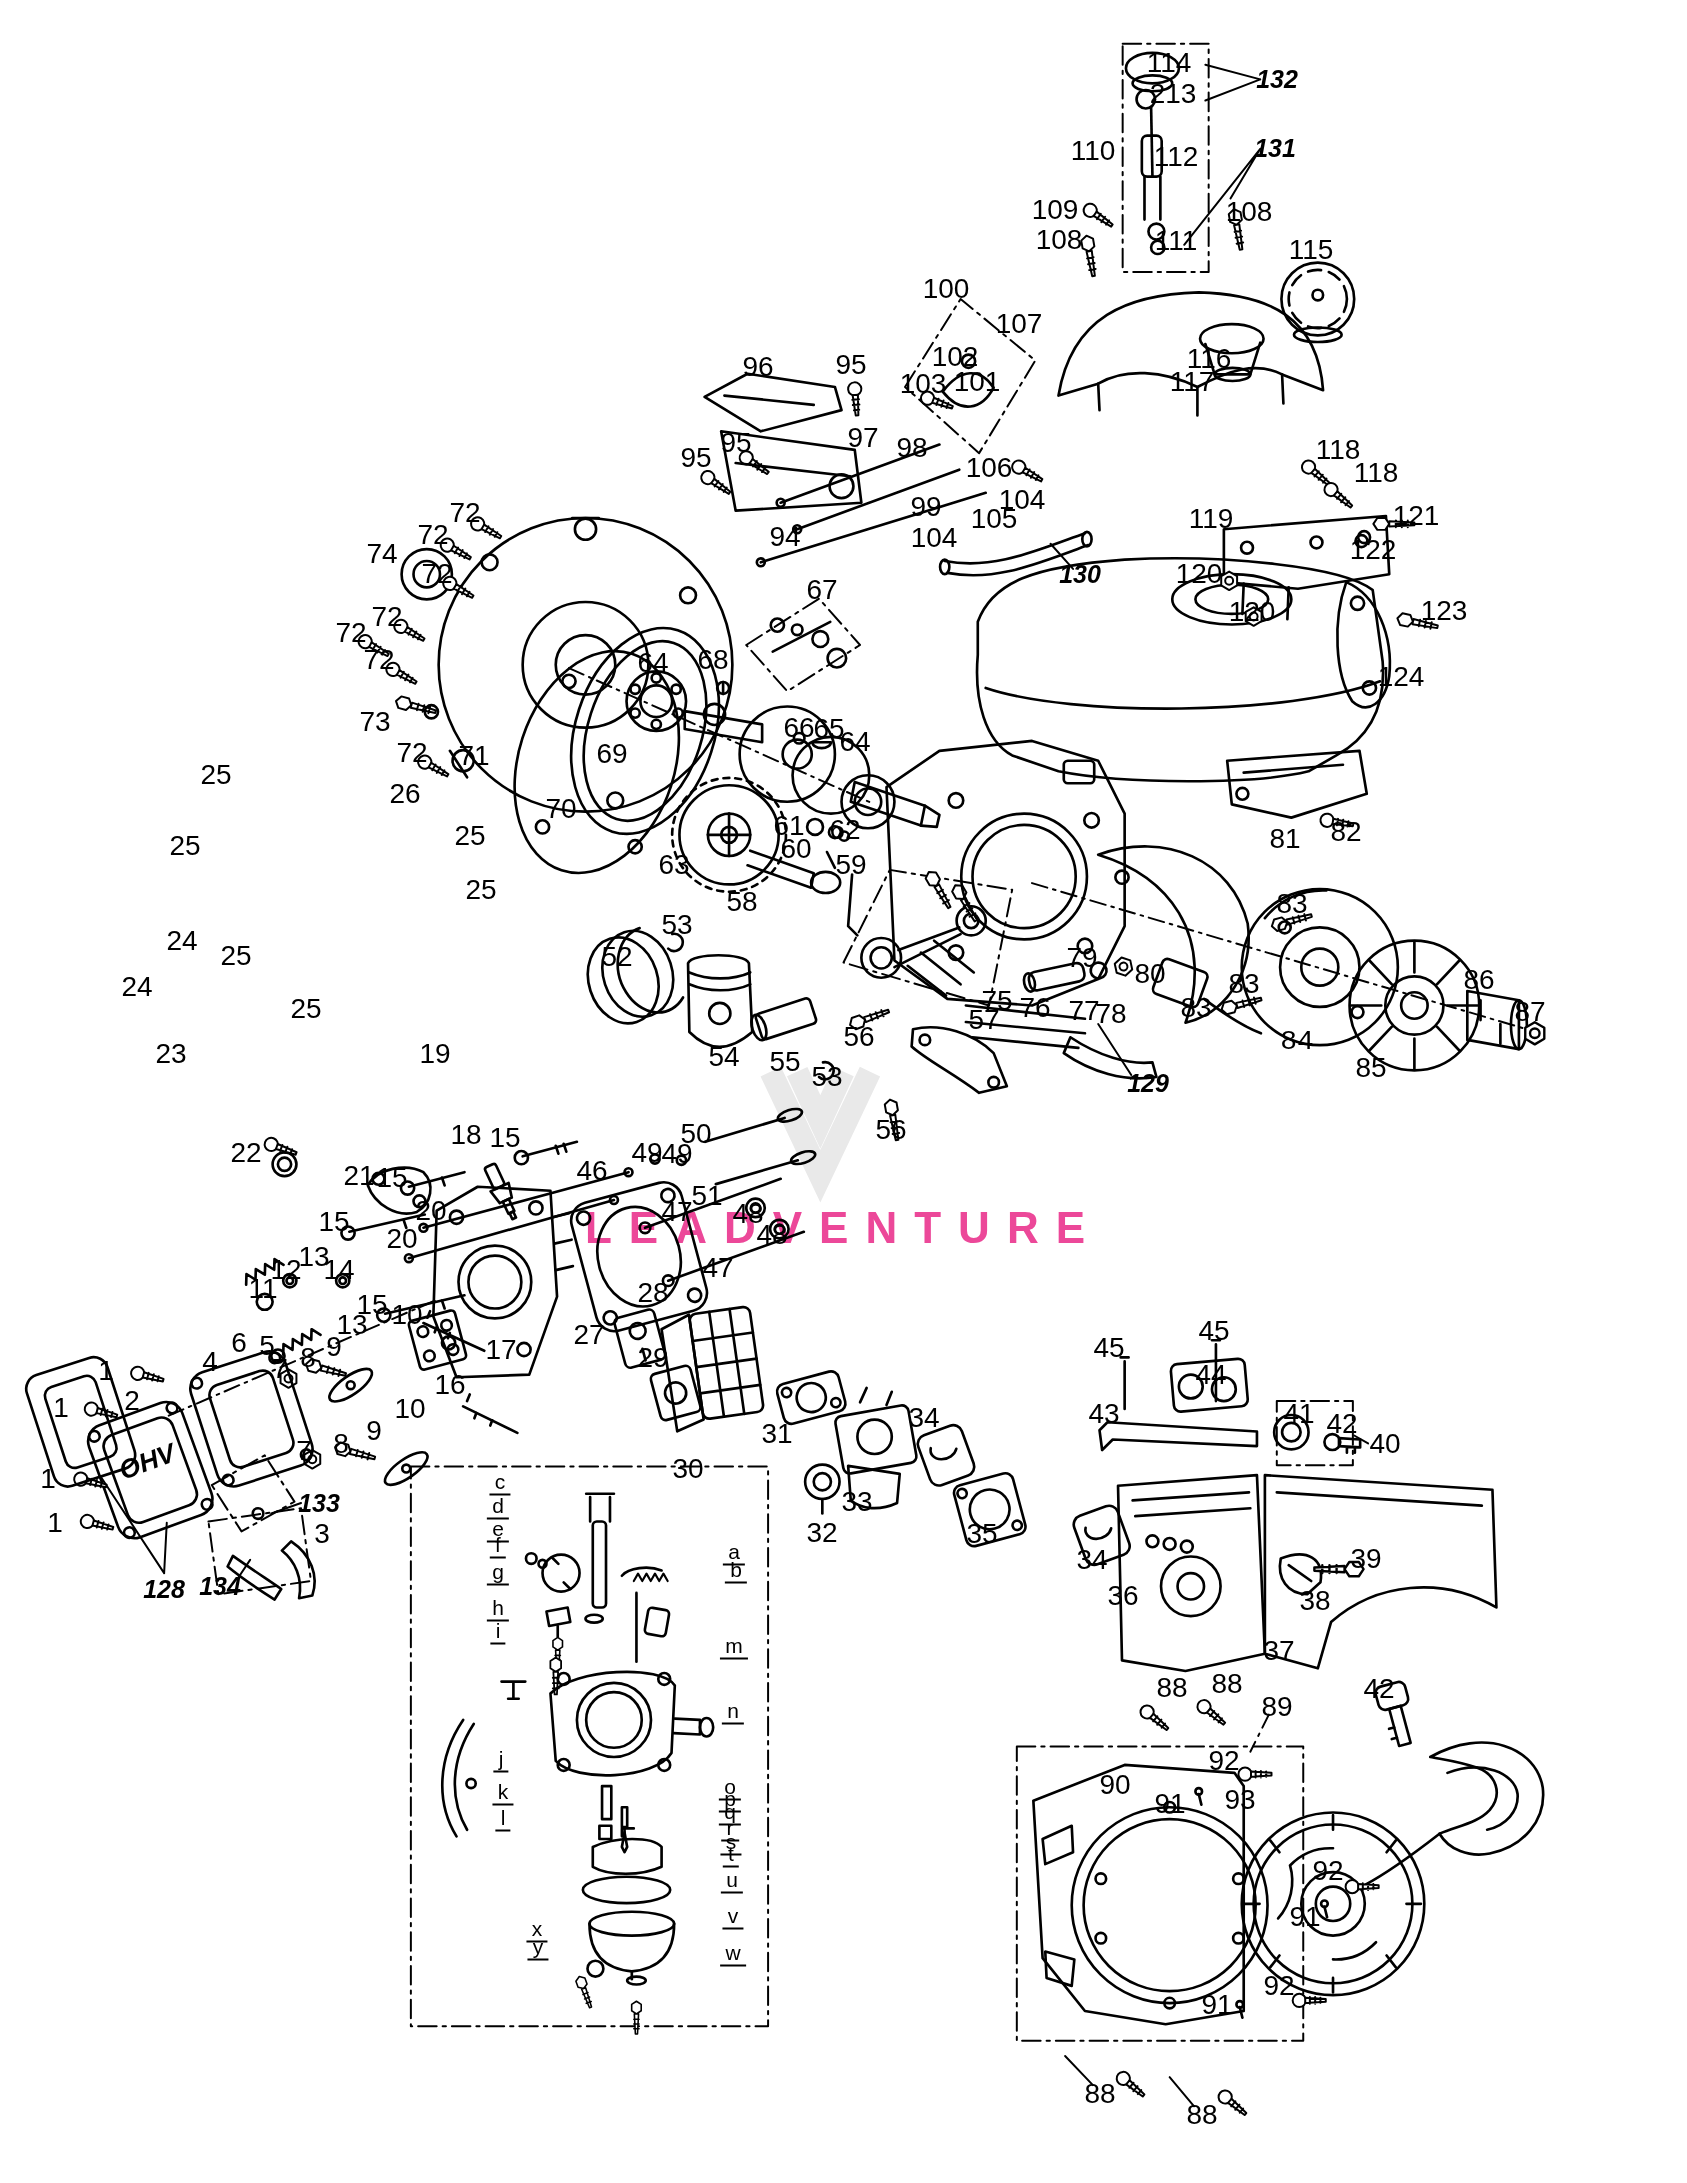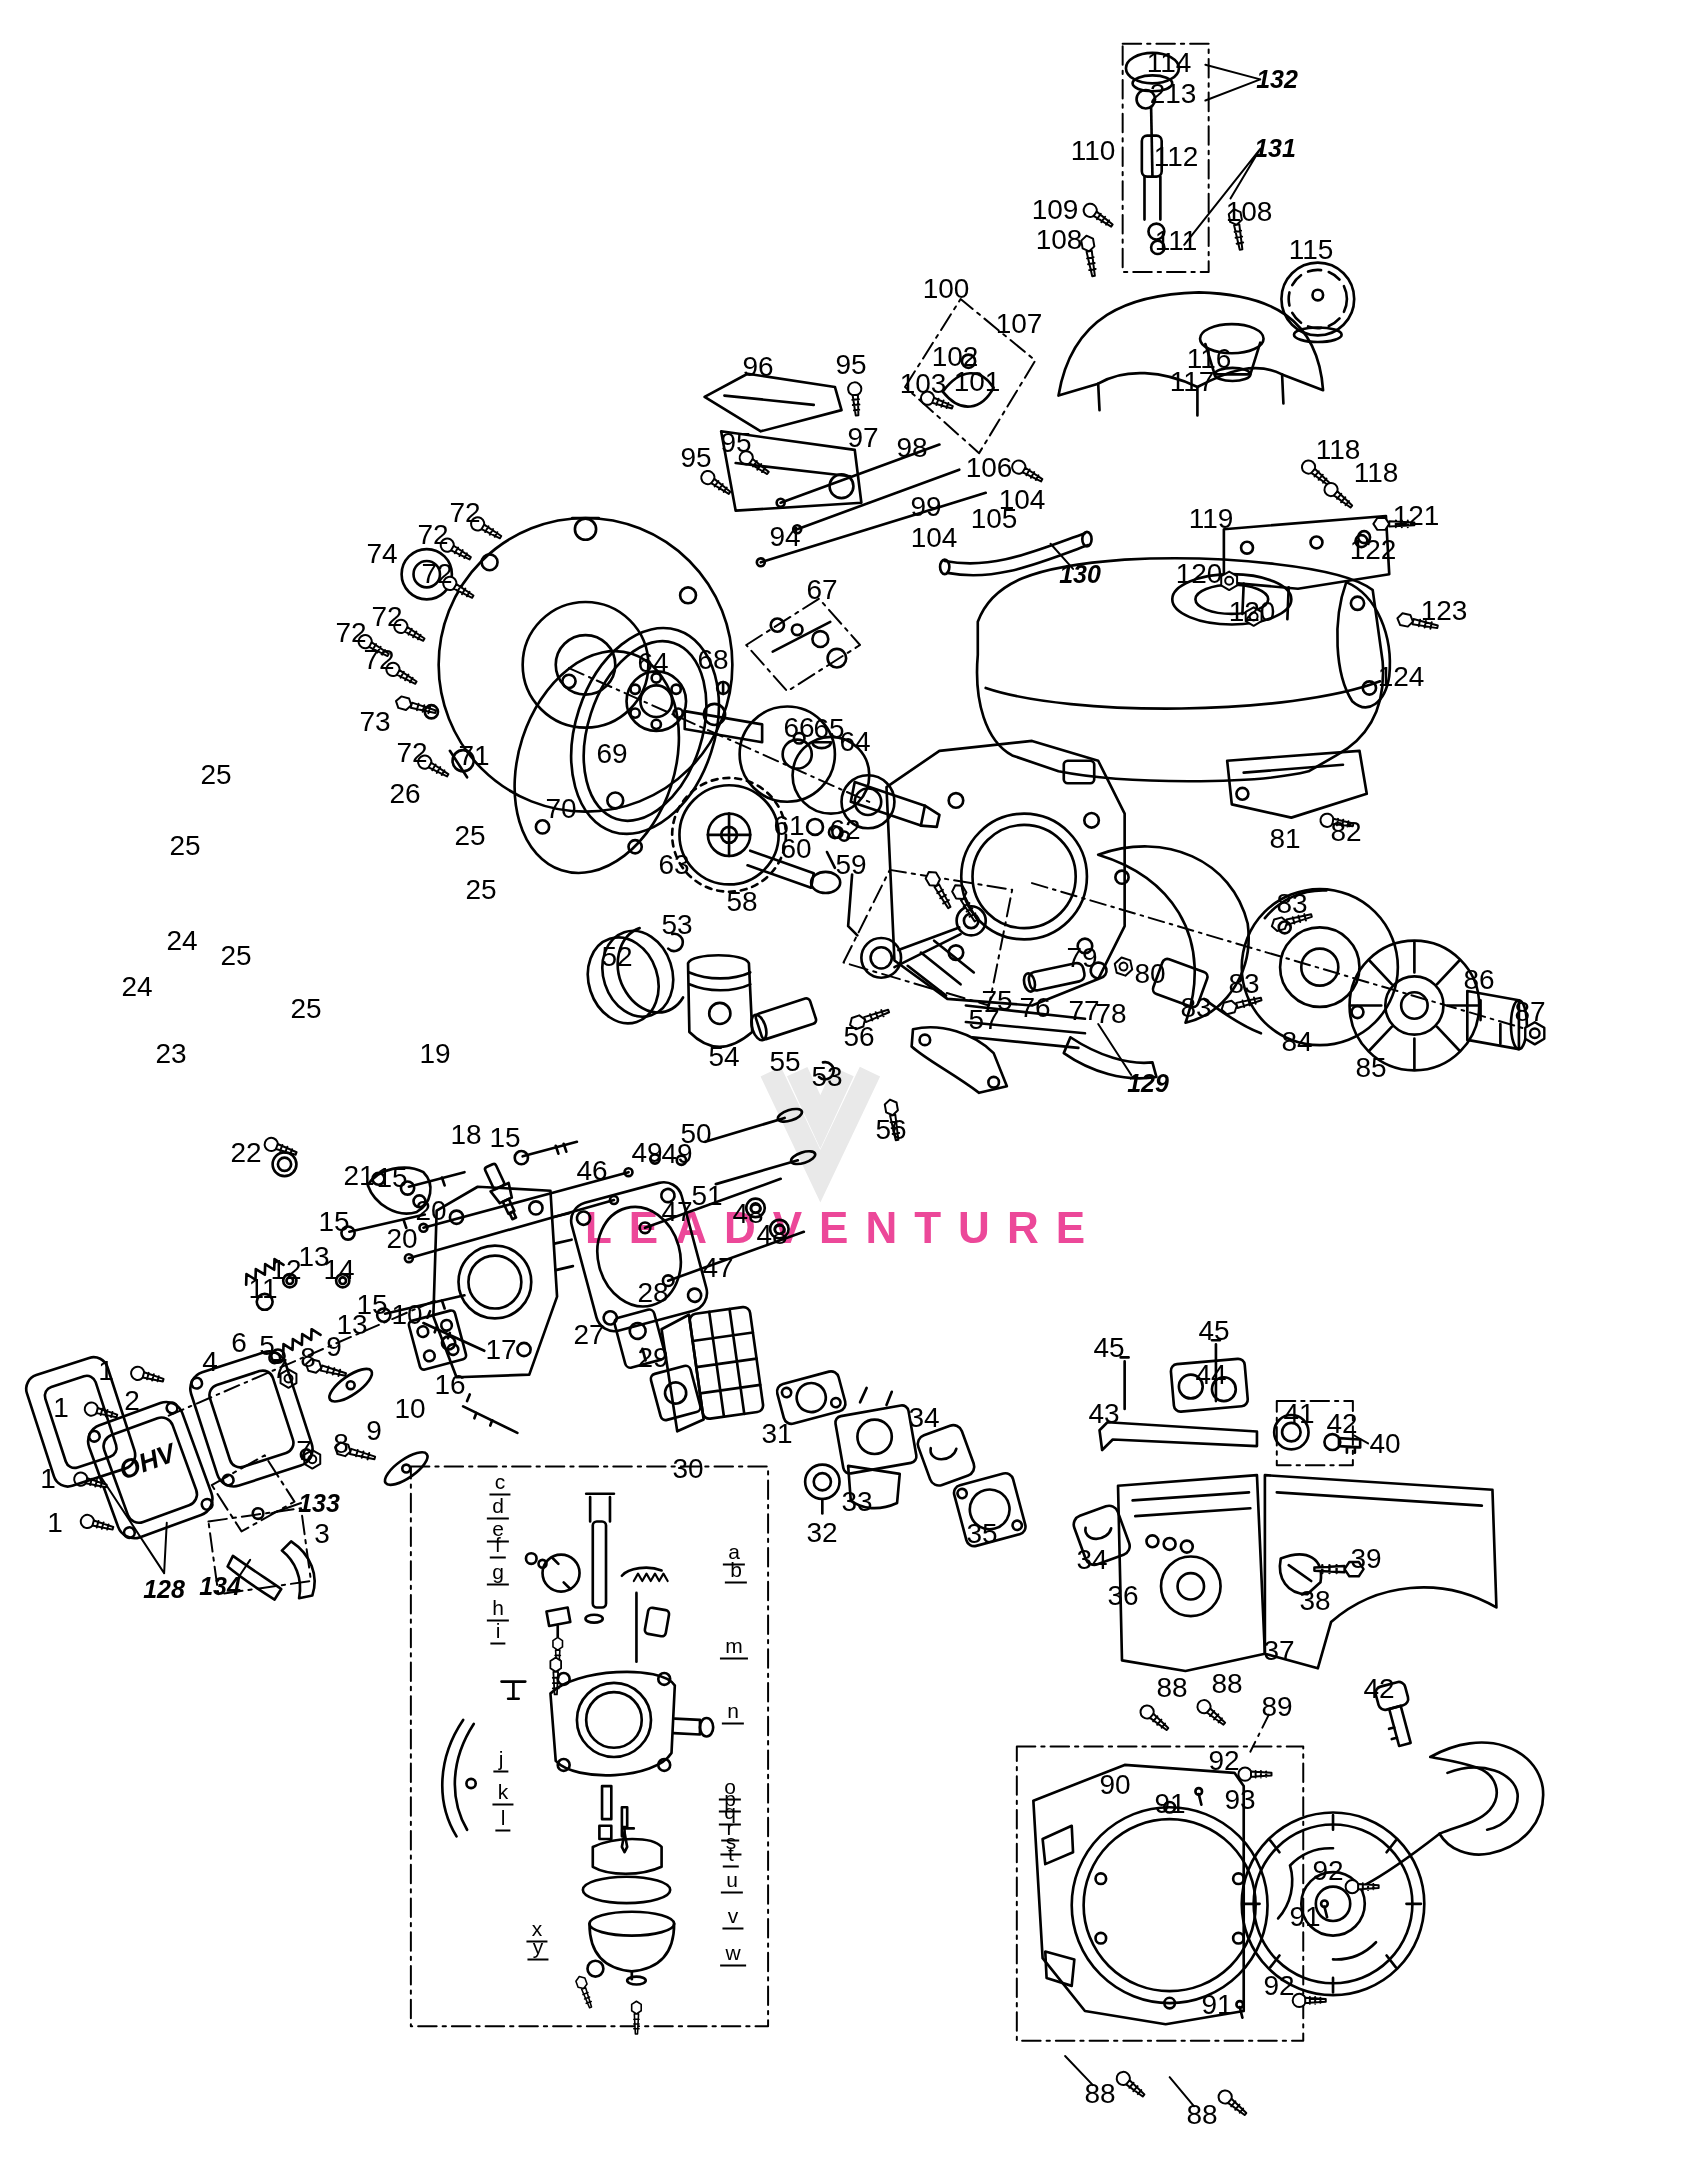--- a/index.html
+++ b/index.html
@@ -768,21 +768,21 @@
       <span class="co" style="left: 1084px; top: 1011px;">77</span>
       <span class="co" style="left: 1111px; top: 1014px;">78</span>
       <span class="co b" style="left: 1148px; top: 1083px;">129</span>
       <span class="co" style="left: 1082px; top: 958px;">79</span>
       <span class="co" style="left: 1150px; top: 974px;">80</span>
       <span class="co" style="left: 1285px; top: 839px;">81</span>
       <span class="co" style="left: 1346px; top: 832px;">82</span>
       <span class="co" style="left: 1292px; top: 904px;">83</span>
       <span class="co" style="left: 1244px; top: 984px;">83</span>
       <span class="co" style="left: 1196px; top: 1008px;">83</span>
-      <span class="co" style="left: 1297px; top: 1042px;">84</span>
+      <span class="co" style="left: 1297px; top: 1042px; font-family: Liberation Mono, monospace;">84</span>
       <span class="co" style="left: 1371px; top: 1068px;">85</span>
       <span class="co" style="left: 1479px; top: 980px;">86</span>
       <span class="co" style="left: 1530px; top: 1012px;">87</span>
       <span class="co" style="left: 466px; top: 1135px;">18</span>
       <span class="co" style="left: 505px; top: 1138px;">15</span>
       <span class="co" style="left: 592px; top: 1171px;">46</span>
       <span class="co" style="left: 246px; top: 1153px;">22</span>
       <span class="co" style="left: 359px; top: 1176px;">21</span>
       <span class="co" style="left: 392px; top: 1178px;">15</span>
       <span class="co" style="left: 431px; top: 1211px;">20</span>

